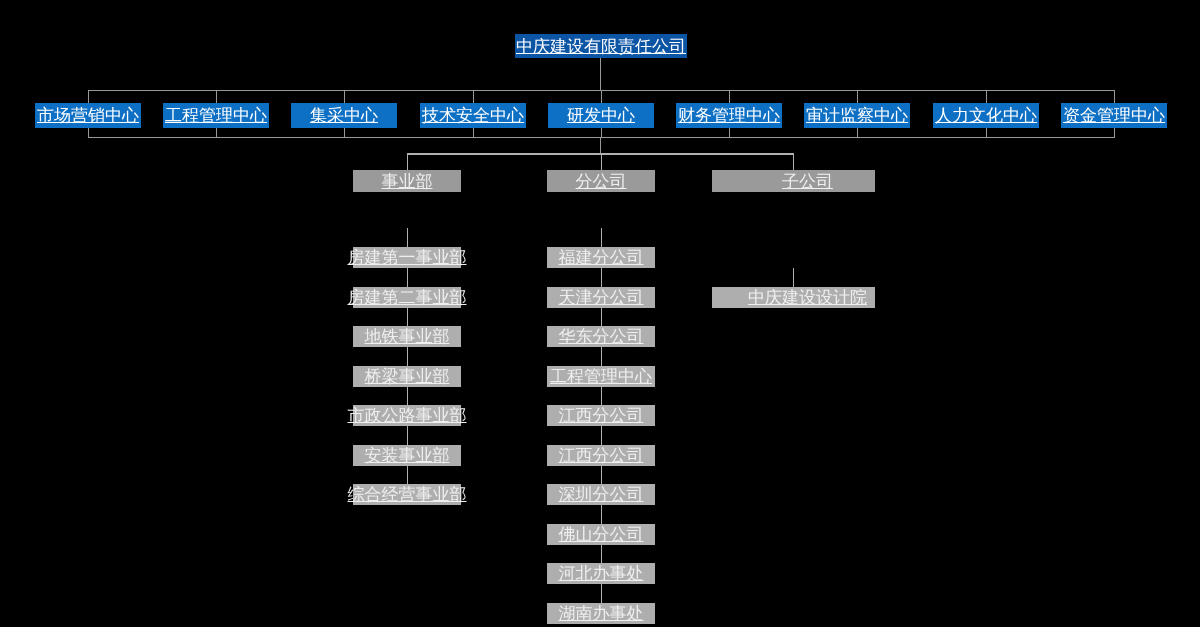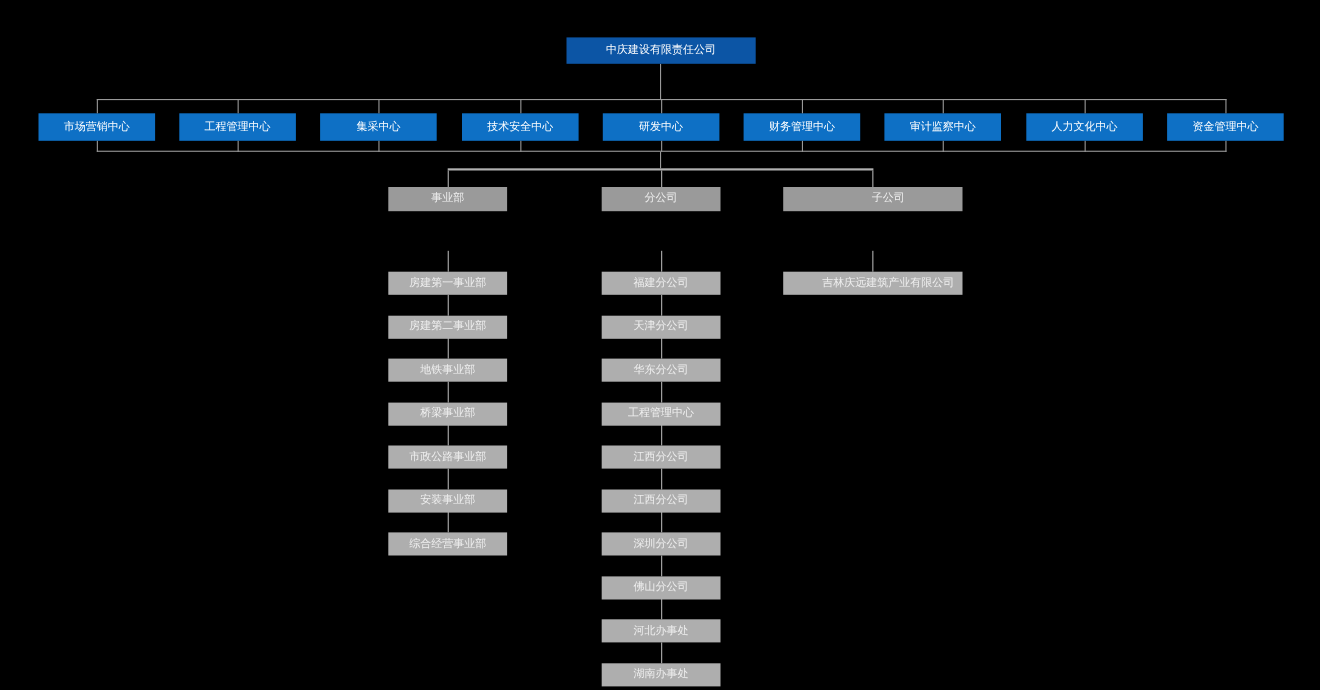--- a/index.html
+++ b/index.html
@@ -20,22 +20,23 @@
   .stage {
     position:relative;
     width:1200px; height:627px;
     background:var(--background);
     overflow:hidden;
   }
 
   .box {
     position:absolute;
     display:flex; align-items:center; justify-content:center;
-    font-size:10px; line-height:1; white-space:nowrap;
+    font-size:17px; line-height:1; white-space:nowrap;
     z-index:2;
+    text-decoration:underline;
   }
 
   .root-box {
     left:515px; top:34px; width:172px; height:24px;
     background:var(--root-box); color:var(--text-blue-box);
   }
 
   .center-box {
     top:103px; width:106px; height:25px;
     background:var(--center-box); color:var(--text-blue-box);
@@ -116,15 +117,15 @@
   <div class="box item col2" style="top:250.5px">天津分公司</div>
   <div class="box item col2" style="top:290px">华东分公司</div>
   <div class="box item col2" style="top:329.5px">工程管理中心</div>
   <div class="box item col2" style="top:369px">江西分公司</div>
   <div class="box item col2" style="top:408.5px">江西分公司</div>
   <div class="box item col2" style="top:448px">深圳分公司</div>
   <div class="box item col2" style="top:487.5px">佛山分公司</div>
   <div class="box item col2" style="top:527px">河北办事处</div>
   <div class="box item col2" style="top:566.5px">湖南办事处</div>
 
-  <div class="box item col3" style="top:211px">吉林庆远建筑产业有限公司</div>
+  <div class="box item col3" style="top:250.5px">中庆建设设计院</div>
 
 </div>
 
 </body></html>

